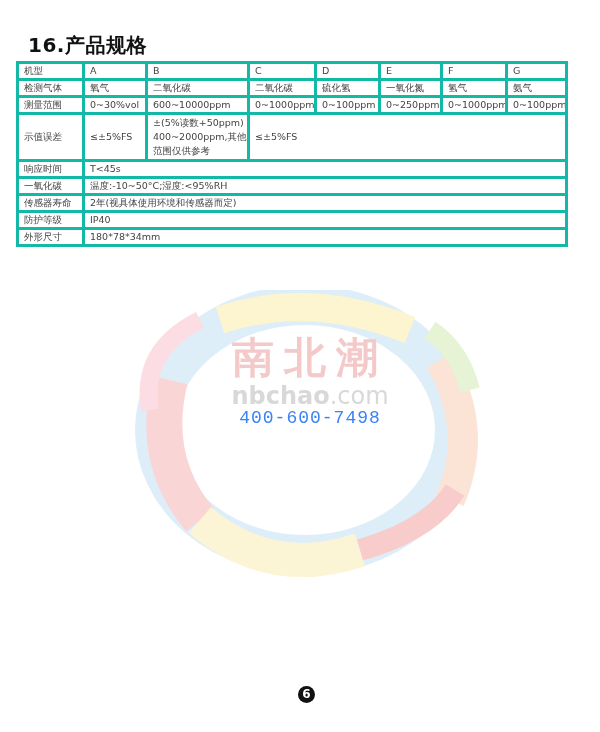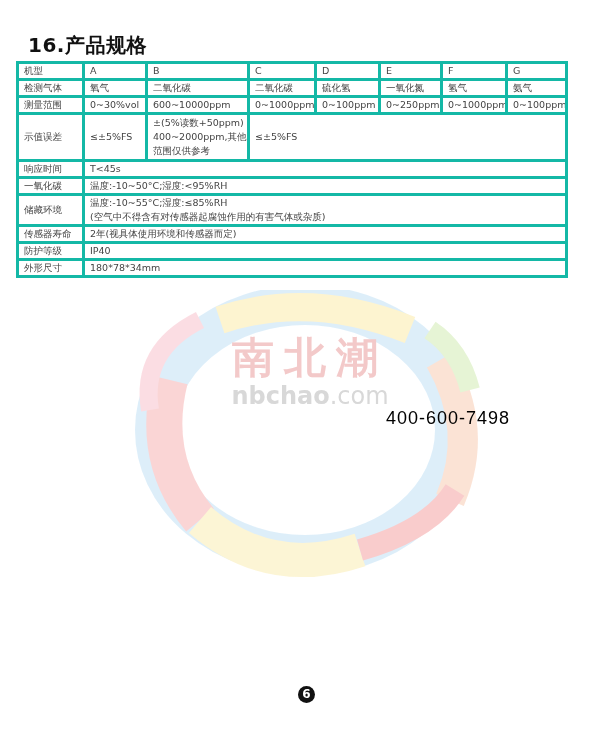--- a/index.html
+++ b/index.html
@@ -13,21 +13,21 @@
     font-family: "DejaVu Sans", sans-serif;
   }
   .watermark {
     position: absolute; left: 110px; top: 290px; width: 400px; height: 290px;
     pointer-events: none; z-index: 0;
   }
   .wm-text { position: absolute; left: 0; width: 100%; text-align: center; }
   .wm-cn { top: 40px; font-size: 42px; font-weight: bold; color: #f3c9c9; letter-spacing: 10px; font-family: "DejaVu Serif", serif; }
   .wm-url { top: 92px; font-size: 24px; font-weight: bold; color: #d8d8d8; font-family: "DejaVu Sans", sans-serif; }
   .wm-url .dot { font-weight: normal; }
-  .wm-phone { top: 118px; font-size: 18px; color: #000000; font-family: Liberation Sans, sans-serif; letter-spacing: 1px; text-align: right; }
+  .wm-phone { top: 118px; font-size: 18px; color: #3b82f6; font-family: Liberation Mono, monospace; letter-spacing: 1px; }
   table.spec {
     position: absolute; left: 16px; top: 61px; border-collapse: collapse;
     table-layout: fixed; width: 549px; z-index: 1; background: transparent;
   }
   table.spec td {
     border: 3px solid #14b8a6; font-size: 9.5px; padding: 0 0 0 5px;
     height: 14px; line-height: 14px; color: #444; white-space: nowrap; overflow: hidden;
     vertical-align: middle;
   }
   table.spec td.wrap { white-space: normal; line-height: 14px; }
@@ -109,27 +109,20 @@
     <td colspan="5">≤±5%FS</td>
   </tr>
   <tr>
     <td>响应时间</td>
     <td colspan="7">T&lt;45s</td>
   </tr>
   <tr>
     <td>一氧化碳</td>
     <td colspan="7">温度:-10~50°C;湿度:&lt;95%RH</td>
   </tr>
-  <tr class="mid">
-    <td>储藏环境</td>
-    <td colspan="7" class="wrap">
-      <div>温度:-10~55°C;湿度:≤85%RH</div>
-      <div>(空气中不得含有对传感器起腐蚀作用的有害气体或杂质)</div>
-    </td>
-  </tr>
   <tr>
     <td>传感器寿命</td>
     <td colspan="7">2年(视具体使用环境和传感器而定)</td>
   </tr>
   <tr>
     <td>防护等级</td>
     <td colspan="7">IP40</td>
   </tr>
   <tr>
     <td>外形尺寸</td>

